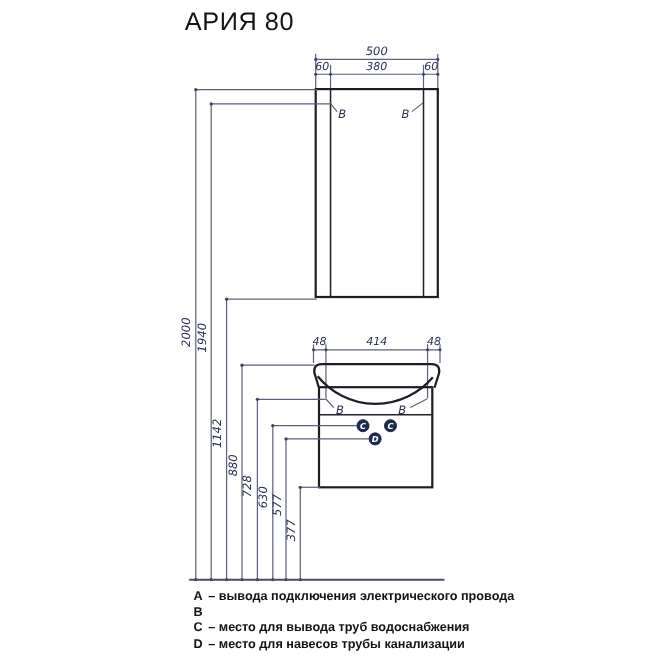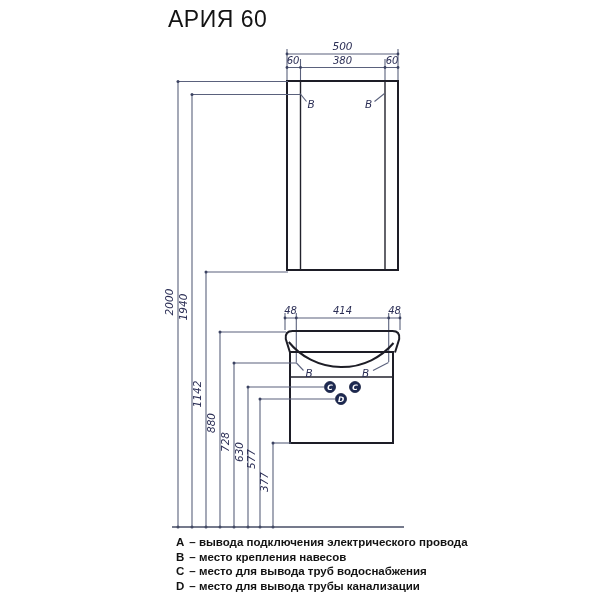--- a/index.html
+++ b/index.html
@@ -31,21 +31,21 @@
   .legend{
     position:absolute;left:176px;top:535px;color:#131313;
     font-size:11.5px;line-height:14.6px;font-weight:600;white-space:nowrap;
   }
   .legend .row{display:flex;}
   .legend .lk{font-weight:700;margin-right:5px;}
 </style>
 </head>
 <body>
 
-<div class="title">АРИЯ 60</div>
+<div class="title">АРИЯ 80</div>
 
 <svg width="608" height="608" viewBox="0 0 608 608">
 
   <g>
     <line class="dim" x1="287" y1="49" x2="287" y2="80"></line>
     <line class="dim" x1="398" y1="49" x2="398" y2="80"></line>
     <line class="dim" x1="300.5" y1="59" x2="300.5" y2="80"></line>
     <line class="dim" x1="385" y1="59" x2="385" y2="80"></line>
     <line class="dim" x1="287" y1="54" x2="398" y2="54"></line>
     <circle class="dot" cx="287" cy="54" r="1.4"></circle>
@@ -157,23 +157,22 @@
   <line class="dim-heavy" x1="172" y1="527" x2="404" y2="527"></line>
 </svg>
 
 <div class="legend">
   <div class="row">
     <span class="lk">А</span>
     <span>– вывода подключения электрического провода</span>
   </div>
   <div class="row">
     <span class="lk">В</span>
-    <span>– место крепления навесов</span>
   </div>
   <div class="row">
     <span class="lk">С</span>
     <span>– место для вывода труб водоснабжения</span>
   </div>
   <div class="row">
     <span class="lk">D</span>
-    <span>– место для вывода трубы канализации</span>
+    <span>– место для навесов трубы канализации</span>
   </div>
 </div>
 
 </body></html>

